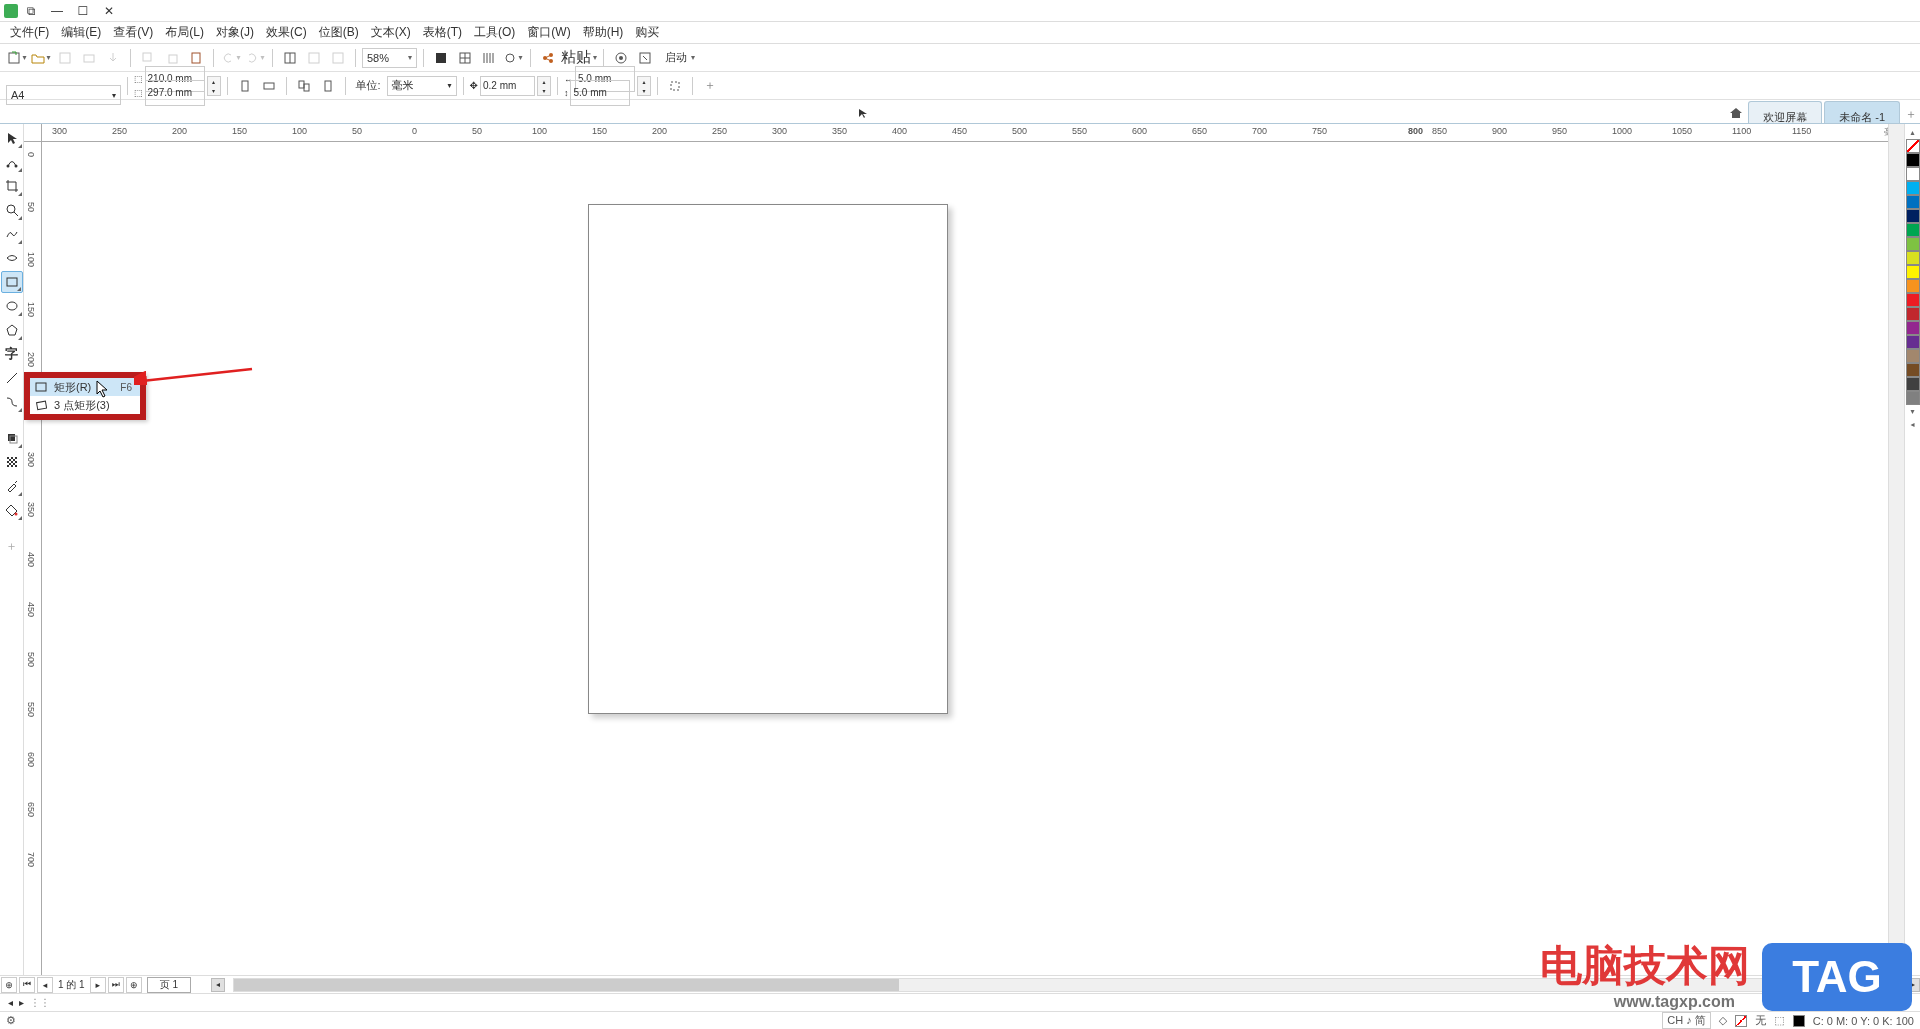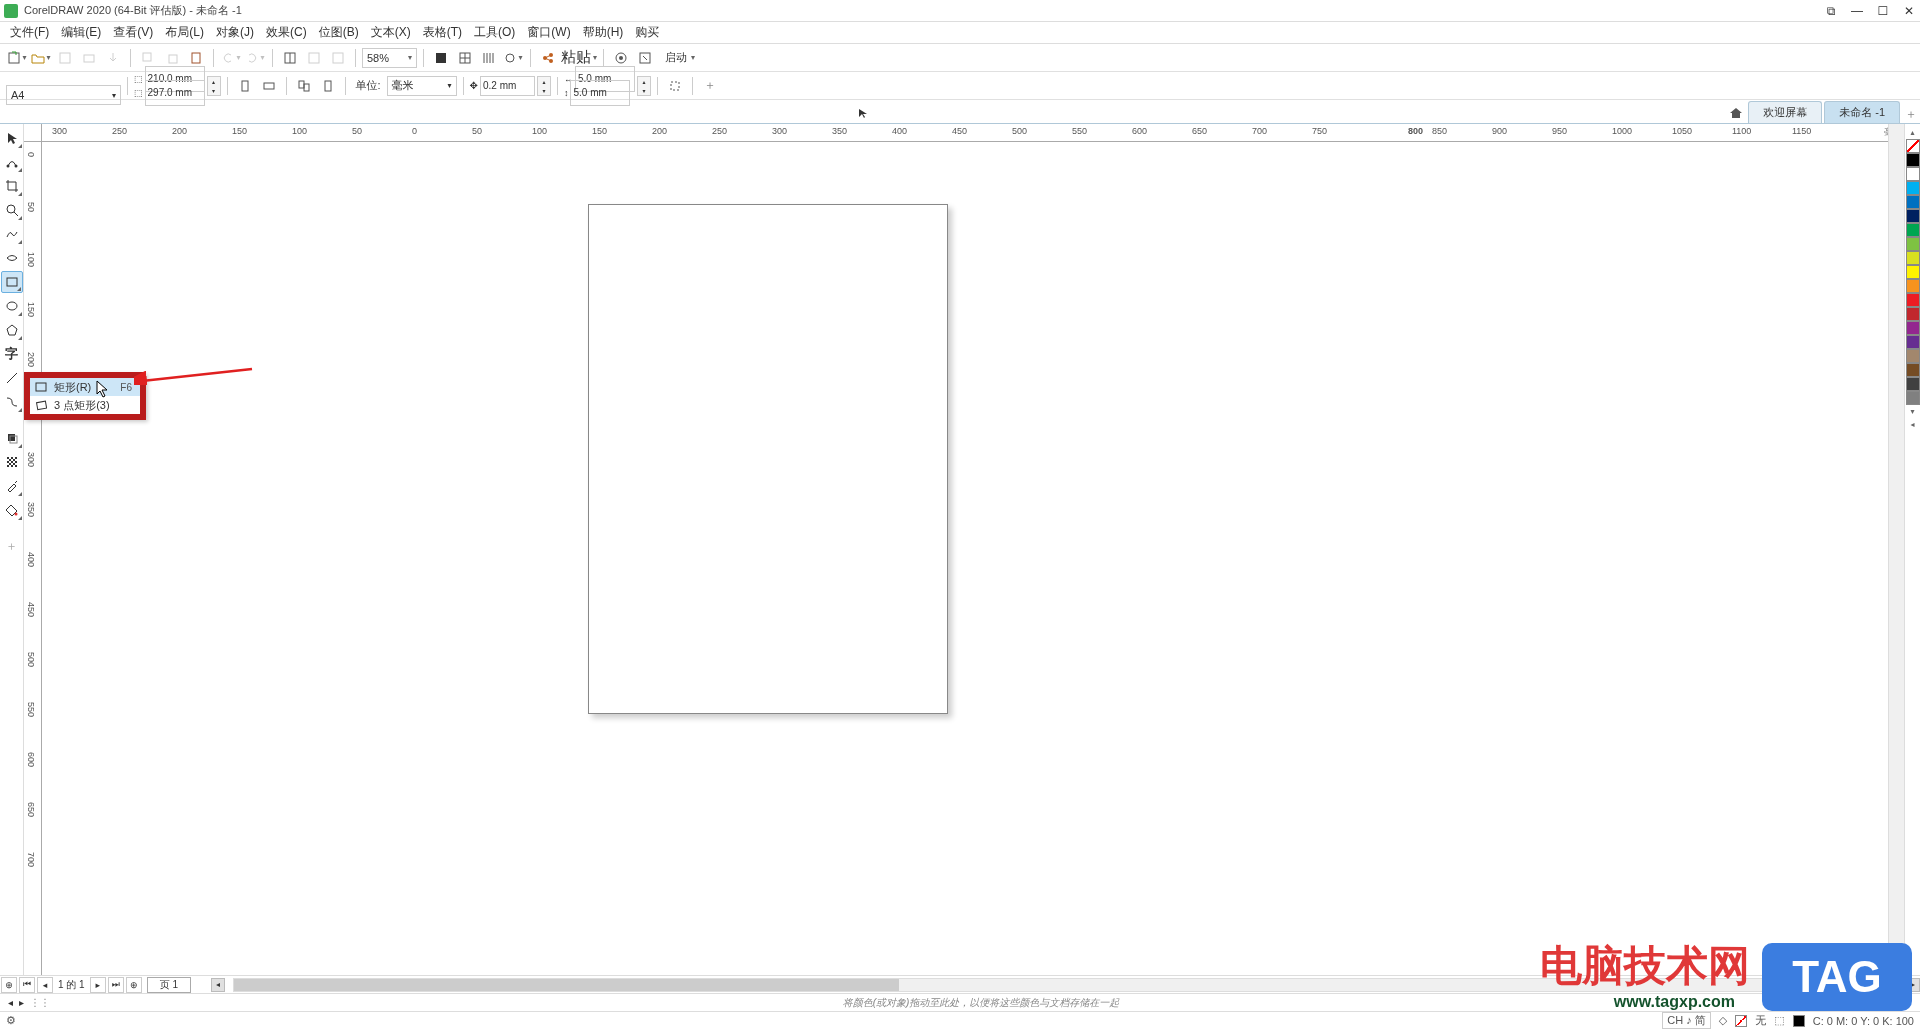--- a/index.html
+++ b/index.html
@@ -31,21 +31,21 @@
 .unit-label { font-size: 11px; margin: 0 4px; }
 .unit-select { width: 70px; height: 20px; border: 1px solid #ccc; font-size: 11px; display: flex; align-items: center; padding: 0 4px; position: relative; }
 .unit-select::after { content: "▾"; position: absolute; right: 4px; font-size: 8px; }
 .page-select { width: 115px; height: 20px; border: 1px solid #ccc; font-size: 11px; display: flex; align-items: center; padding: 0 4px; position: relative; margin-top: 19px; }
 .page-select::after { content: "▾"; position: absolute; right: 4px; font-size: 8px; }
 .start-btn { display: flex; align-items: center; height: 22px; padding: 0 6px; border: 1px solid transparent; cursor: pointer; font-size: 11px; gap: 3px; }
 
 
 .doc-tabs { height: 24px; background: #fff; display: flex; align-items: flex-end; padding-left: 2px; border-bottom: 1px solid #b0c8d8; }
 .home-icon { width: 20px; height: 20px; display: flex; align-items: center; justify-content: center; margin: 0 2px; cursor: pointer; }
-.doc-tab { height: 22px; padding: 8px 14px; display: flex; align-items: center; font-size: 11px; border: 1px solid #b0c8d8; border-bottom: none; background: #e8f0f6; cursor: pointer; border-radius: 3px 3px 0 0; margin-right: 2px; }
+.doc-tab { height: 22px; padding: 8px 14px; display: flex; align-items: flex-start; font-size: 11px; border: 1px solid #b0c8d8; border-bottom: none; background: #e8f0f6; cursor: pointer; border-radius: 3px 3px 0 0; margin-right: 2px; }
 .doc-tab.active { background: #c8e0f0; }
 .tab-add { width: 18px; height: 18px; display: flex; align-items: center; justify-content: center; cursor: pointer; color: #888; }
 
 
 .workspace { display: flex; height: calc(1029px - 22px - 22px - 28px - 28px - 24px - 18px - 18px - 18px); position: relative; }
 
 
 .toolbox { width: 24px; background: #fff; border-right: 1px solid #ddd; display: flex; flex-direction: column; padding-top: 2px; }
 .tool-btn { width: 22px; height: 22px; margin: 1px auto; display: flex; align-items: center; justify-content: center; cursor: pointer; border-radius: 2px; position: relative; }
 .tool-btn.active { background: #cde6f7; border: 1px solid #6bb0e0; }
@@ -94,32 +94,31 @@
 .flyout-item.highlighted { background: #cde6f7; }
 .flyout-icon { width: 14px; height: 14px; display: flex; align-items: center; justify-content: center; }
 .flyout-label { flex: 1; }
 .flyout-shortcut { font-size: 10px; color: #555; margin-left: 10px; }
 
 
 .arrow-annotation { position: absolute; left: 134px; top: 239px; z-index: 200; pointer-events: none; }
 
 
 .watermark-main { position: absolute; right: 170px; bottom: 35px; font-size: 42px; font-weight: bold; color: #e03838; font-family: "SimHei", sans-serif; z-index: 300; }
-.watermark-url { position: absolute; right: 185px; bottom: 18px; font-size: 16px; font-weight: bold; color: #14532d; z-index: 300; }
+.watermark-url { position: absolute; right: 185px; bottom: 18px; font-size: 16px; font-weight: bold; color: #737373; z-index: 300; }
 .watermark-tag { position: absolute; right: 8px; bottom: 18px; width: 150px; height: 68px; background: #3b7de0; border-radius: 10px; display: flex; align-items: center; justify-content: center; color: #fff; font-size: 44px; font-weight: bold; font-family: Arial; z-index: 300; }
 
 
 svg { display: block; }
 </style>
 </head>
 <body>
 
 <div class="title-bar">
   <div class="app-icon"></div>
-  <div class="title-text">CorelDRAW 2020 (64-Bit 评估版) - 未命名 -1</div>
   <div class="window-controls">
     <span>⧉</span>
     <span>—</span>
     <span>☐</span>
     <span>✕</span>
   </div>
 </div>
 
 <div class="menu-bar">
   <div class="menu-item">文件(F)</div>
@@ -617,21 +616,20 @@
     </div>
   <div class="hscroll-btn">▸</div>
 </div>
 
 <div class="hint-row">
   <div class="hint-left">
     <span style="font-size:10px">◂</span>
     <span style="font-size:10px">▸</span>
     <span style="font-size:10px;color:#888">⋮⋮</span>
   </div>
-  <div class="hint-right">将颜色(或对象)拖动至此处，以便将这些颜色与文档存储在一起</div>
 </div>
 
 <div class="status-bar">
   <span>⚙</span>
   <span class="spacer"></span>
   <span style="border:1px solid #ccc;padding:0 4px">CH ♪ 简</span>
   <span>◇</span>
   <span class="color-none" style="width:12px;height:12px"></span>
   <span>无</span>
   <span>⬚</span>

